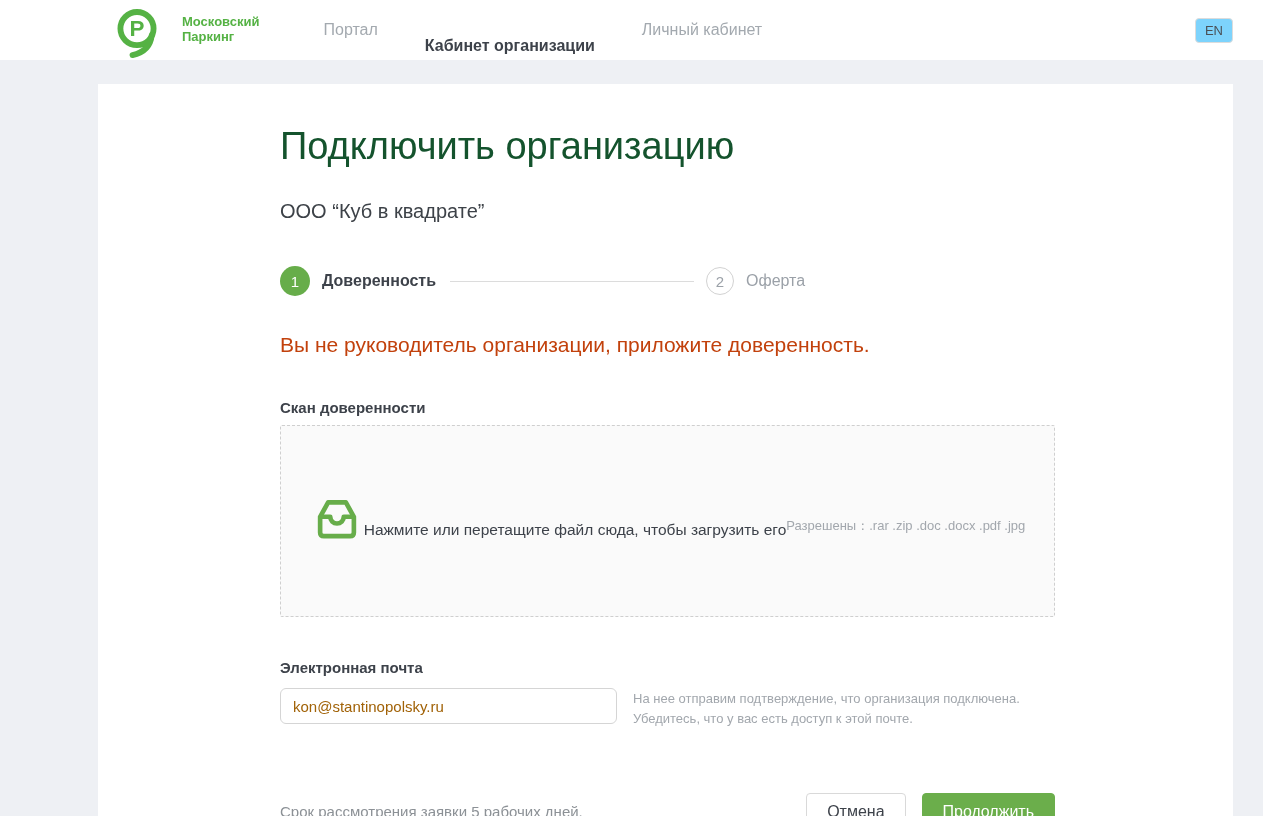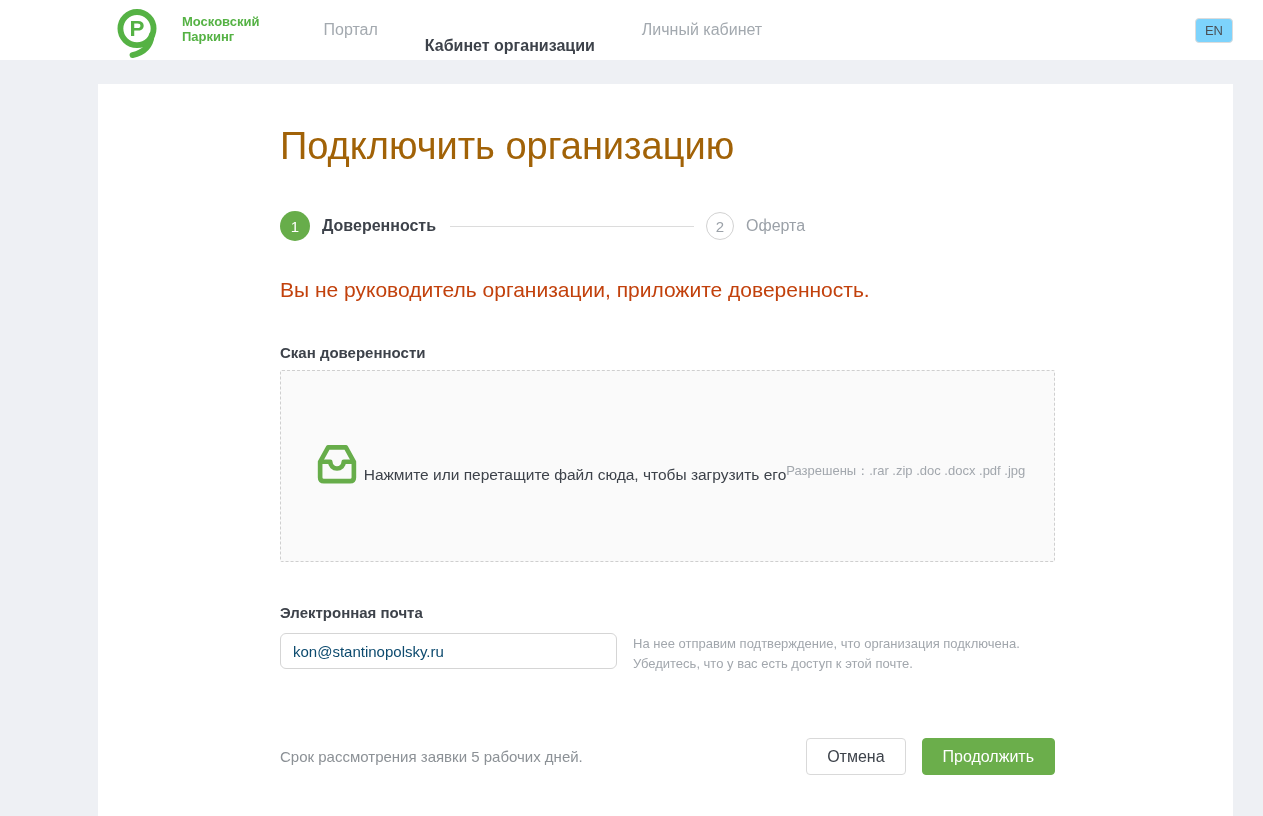--- a/index.html
+++ b/index.html
@@ -60,21 +60,21 @@
   .card {
     background: #ffffff;
     margin: 24px 30px 0 98px;
     height: calc(816px - 84px);
     padding: 41px 178px 40px 182px;
   }
 
   .page-title {
     font-size: 38px;
     font-weight: 300;
-    color: #a16207;
+    color: #14532d;
     letter-spacing: 0;
   }
   .org-name {
     font-size: 20px;
     font-weight: 300;
     color: #3d4248;
     margin-top: 32px;
   }
 
   
@@ -142,21 +142,21 @@
     align-items: flex-start;
     margin-top: 12px;
   }
   .email-input {
     width: 337px;
     height: 36px;
     border: 1px solid #d5d5d5;
     border-radius: 6px;
     padding: 0 12px;
     font-size: 15px;
-    color: #0c4a6e;
+    color: #a16207;
     font-family: inherit;
     outline: none;
     background: #ffffff;
   }
   .email-hints {
     margin-left: 16px;
     margin-top: 1px;
     font-size: 13px;
     color: #a2a7ad;
     line-height: 20px;
@@ -215,20 +215,21 @@
 
   <div class="header-spacer"></div>
 
   <button class="lang-btn">EN</button>
 </div>
 
 <div class="card">
 
   <h1 class="page-title">Подключить организацию</h1>
 
+  <div class="org-name">ООО “Куб в квадрате”</div>
 
   <div class="steps">
     <div class="step-circle active">1</div>
     <div class="step-label active">Доверенность</div>
     <div class="step-line"></div>
     <div class="step-circle inactive">2</div>
     <div class="step-label inactive">Оферта</div>
     <div class="grow"></div>
   </div>
 

